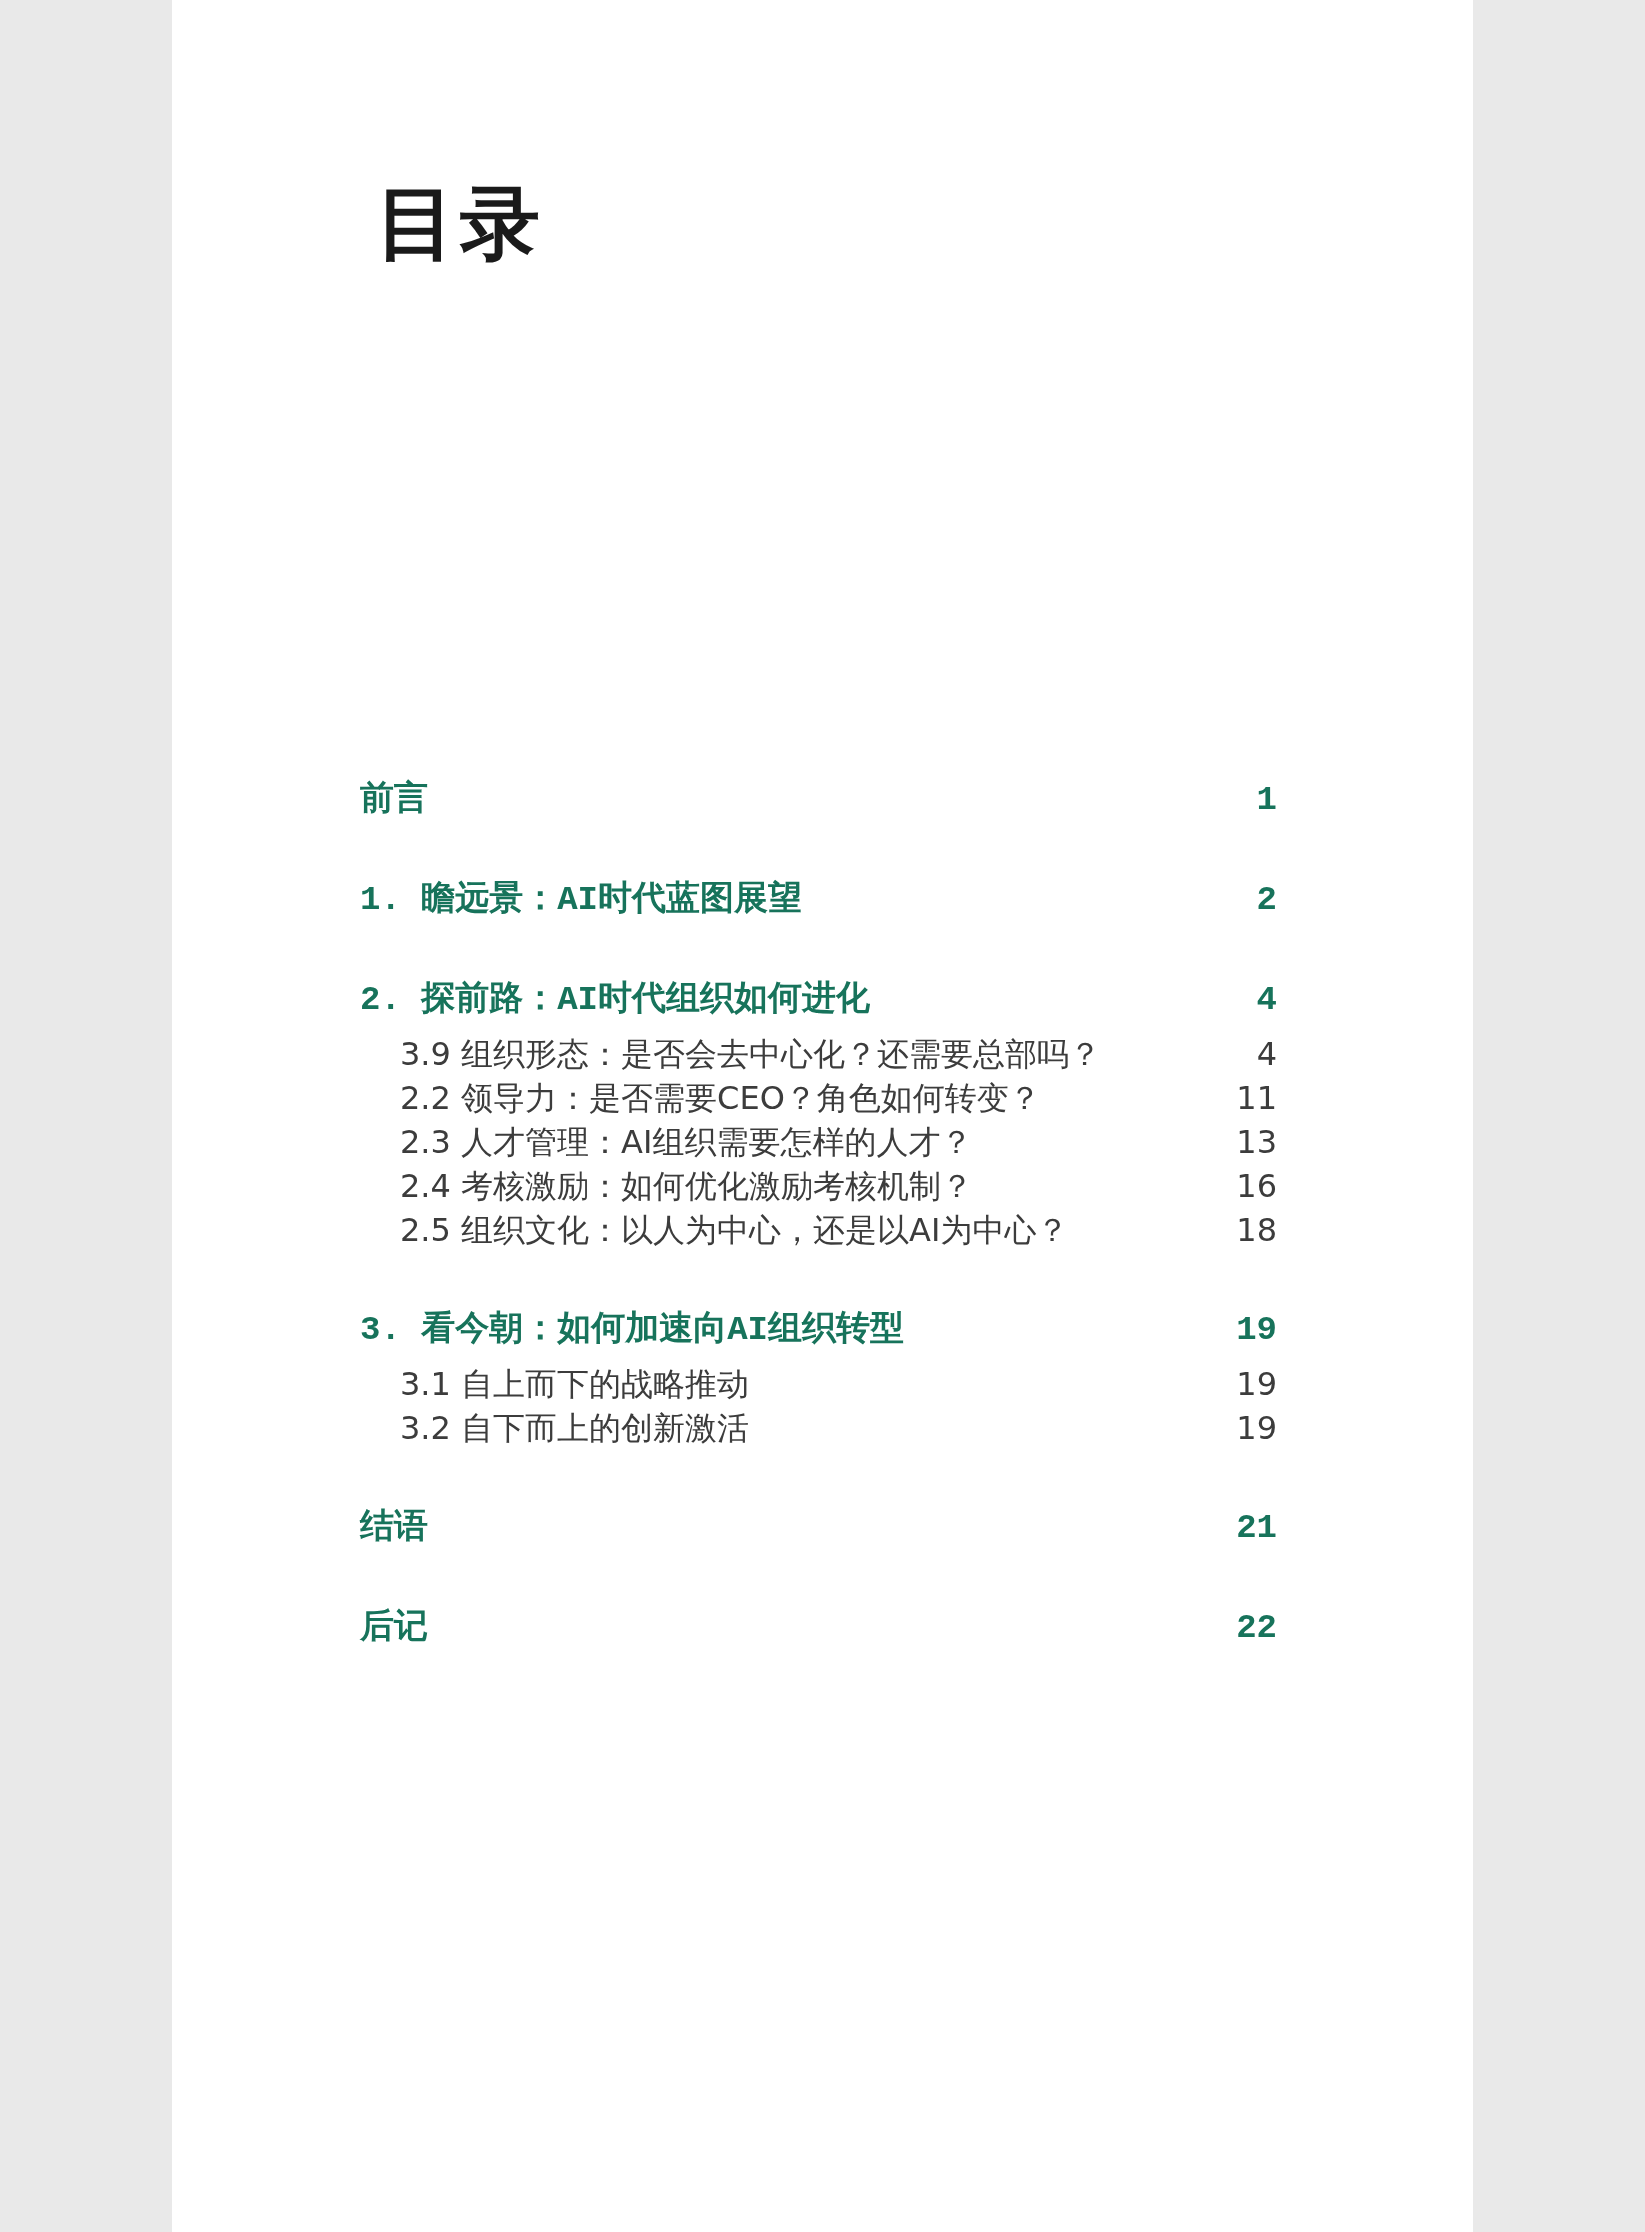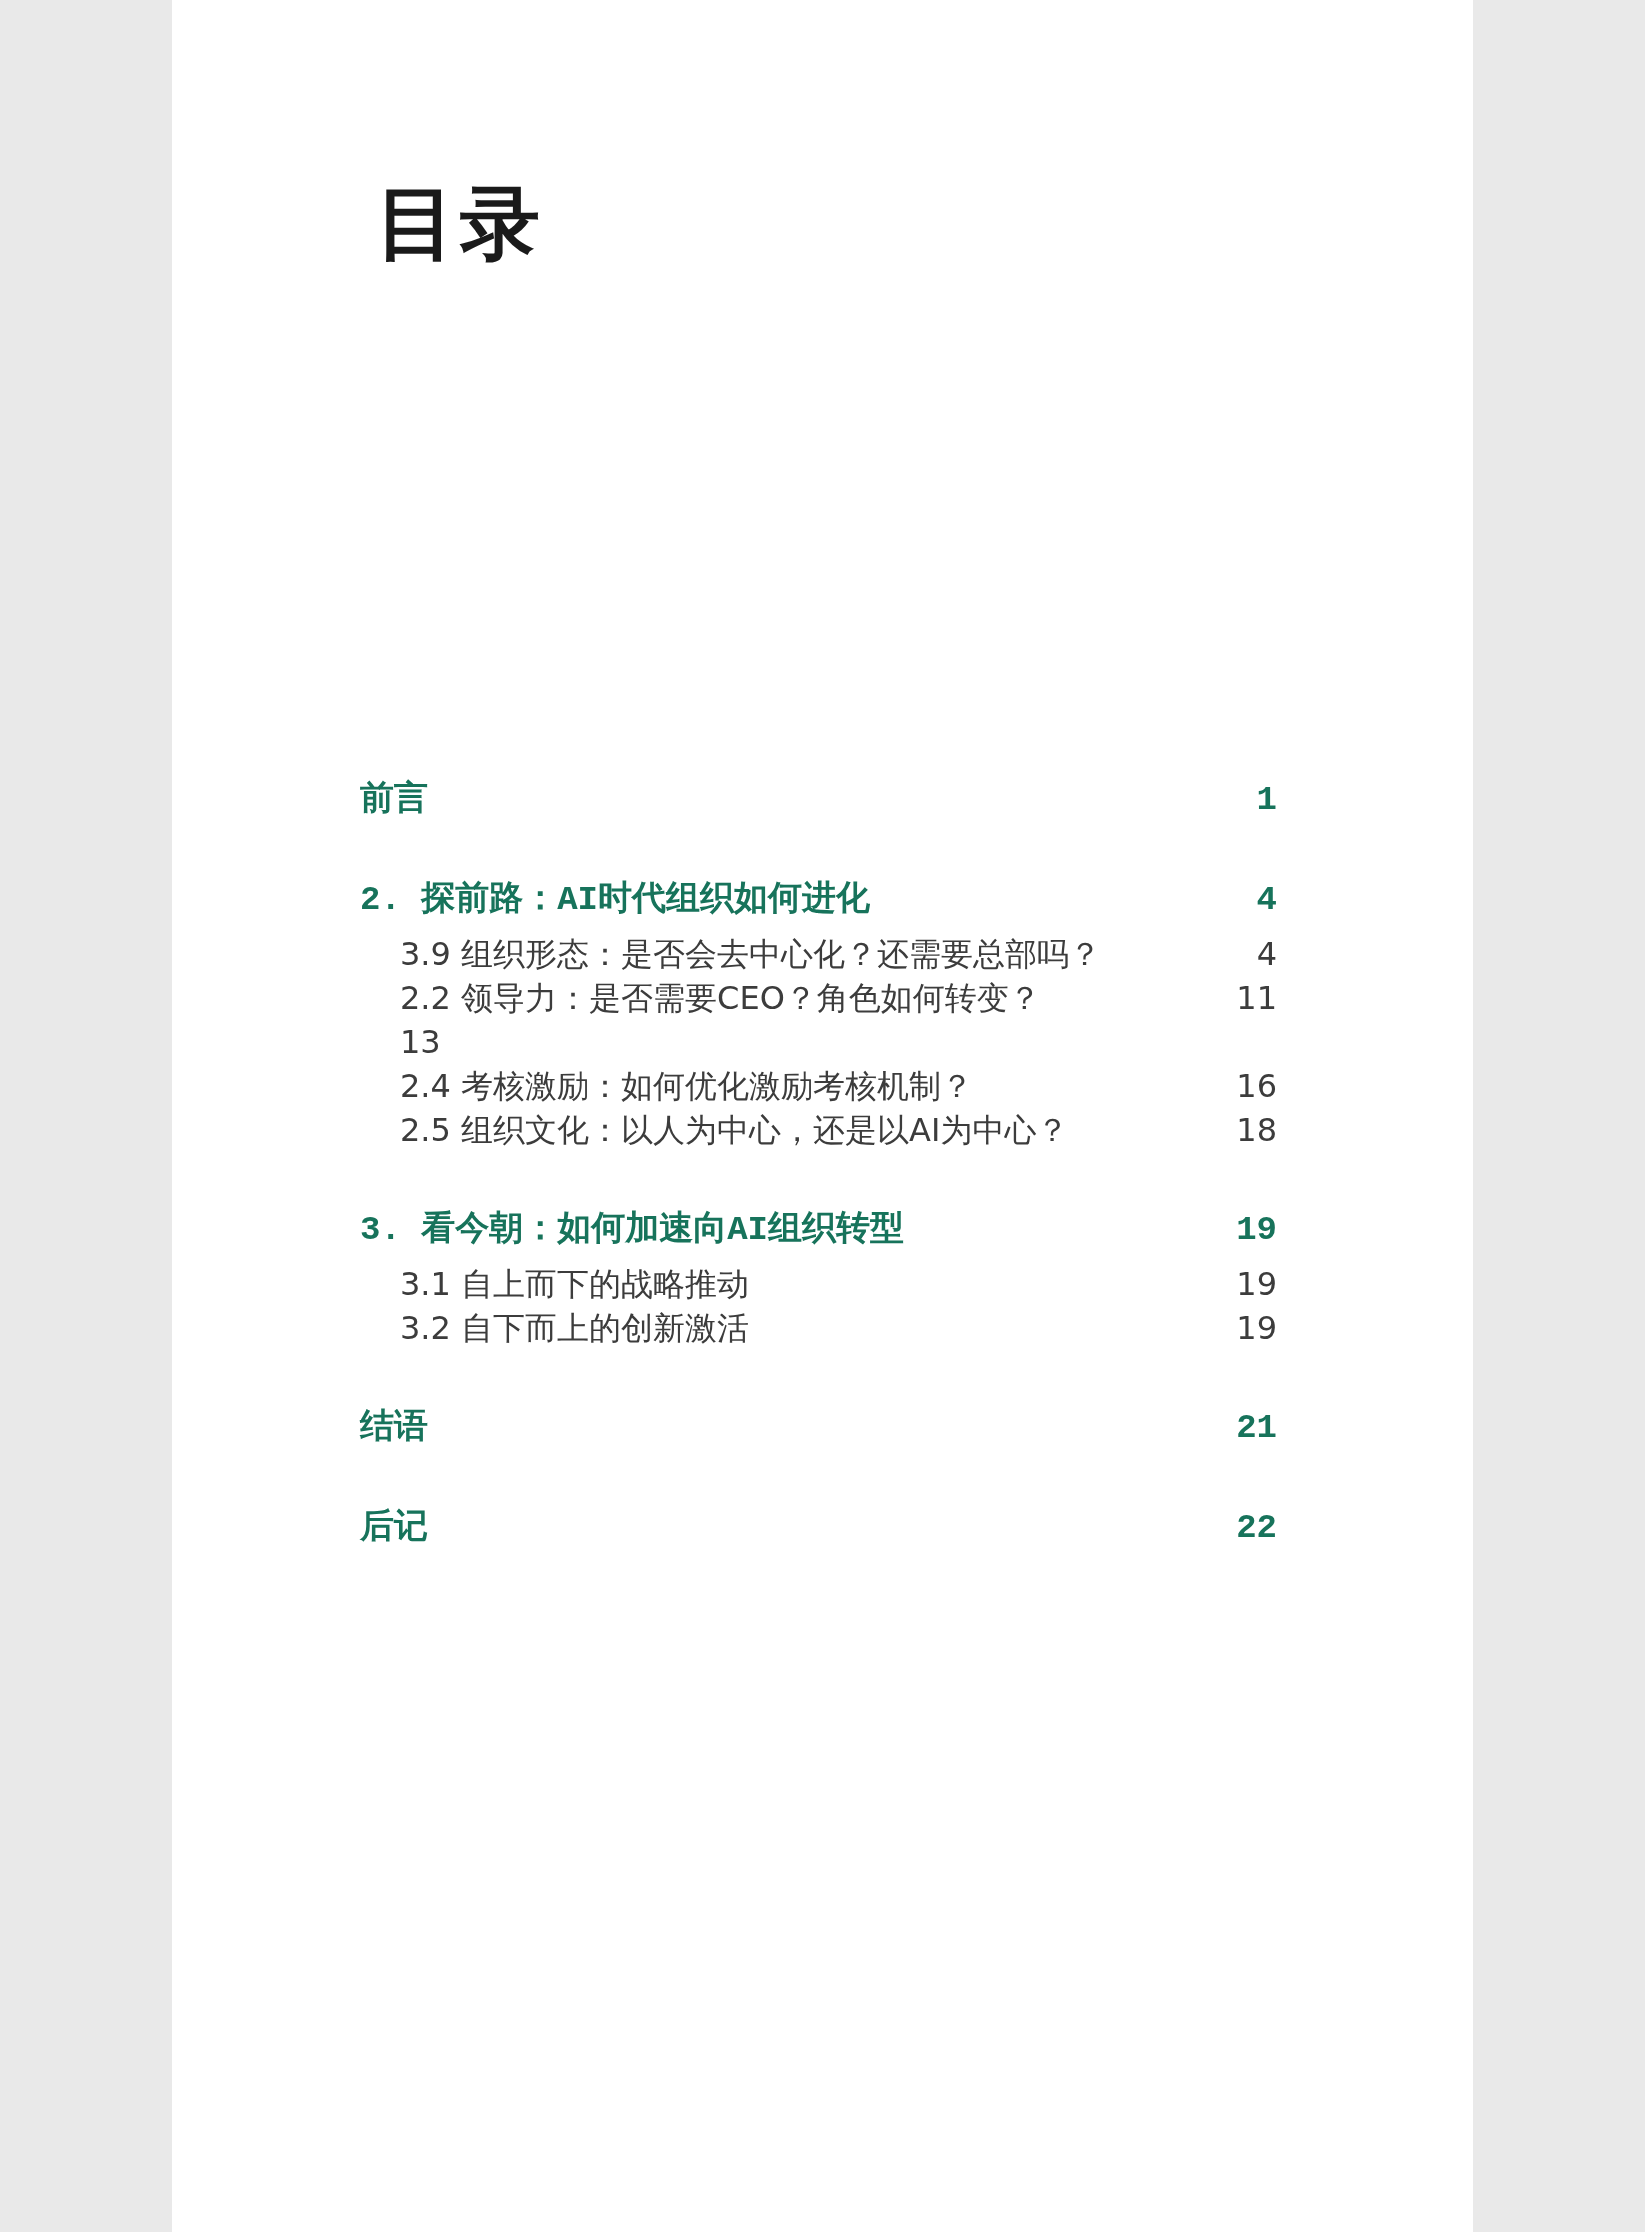--- a/index.html
+++ b/index.html
@@ -71,32 +71,37 @@
 
 <div class="page">
   <h1 class="doc-title">目录</h1>
 
   <nav class="toc">
       <div class="toc-row level-0">
     <span class="toc-label">前言</span>
     <span class="toc-page">1</span>
   </div>
       <div class="toc-row level-0">
+    <span class="toc-label">1. 瞻远景：AI时代蓝图展望</span>
+    <span class="toc-page">2</span>
+  </div>
+      <div class="toc-row level-0">
     <span class="toc-label">2. 探前路：AI时代组织如何进化</span>
     <span class="toc-page">4</span>
   </div>
       <div class="toc-row level-1">
     <span class="toc-label">3.9 组织形态：是否会去中心化？还需要总部吗？</span>
     <span class="toc-page">4</span>
   </div>
       <div class="toc-row level-1">
     <span class="toc-label">2.2 领导力：是否需要CEO？角色如何转变？</span>
     <span class="toc-page">11</span>
   </div>
       <div class="toc-row level-1">
+    <span class="toc-label">2.3 人才管理：AI组织需要怎样的人才？</span>
     <span class="toc-page">13</span>
   </div>
       <div class="toc-row level-1">
     <span class="toc-label">2.4 考核激励：如何优化激励考核机制？</span>
     <span class="toc-page">16</span>
   </div>
       <div class="toc-row level-1">
     <span class="toc-label">2.5 组织文化：以人为中心，还是以AI为中心？</span>
     <span class="toc-page">18</span>
   </div>

